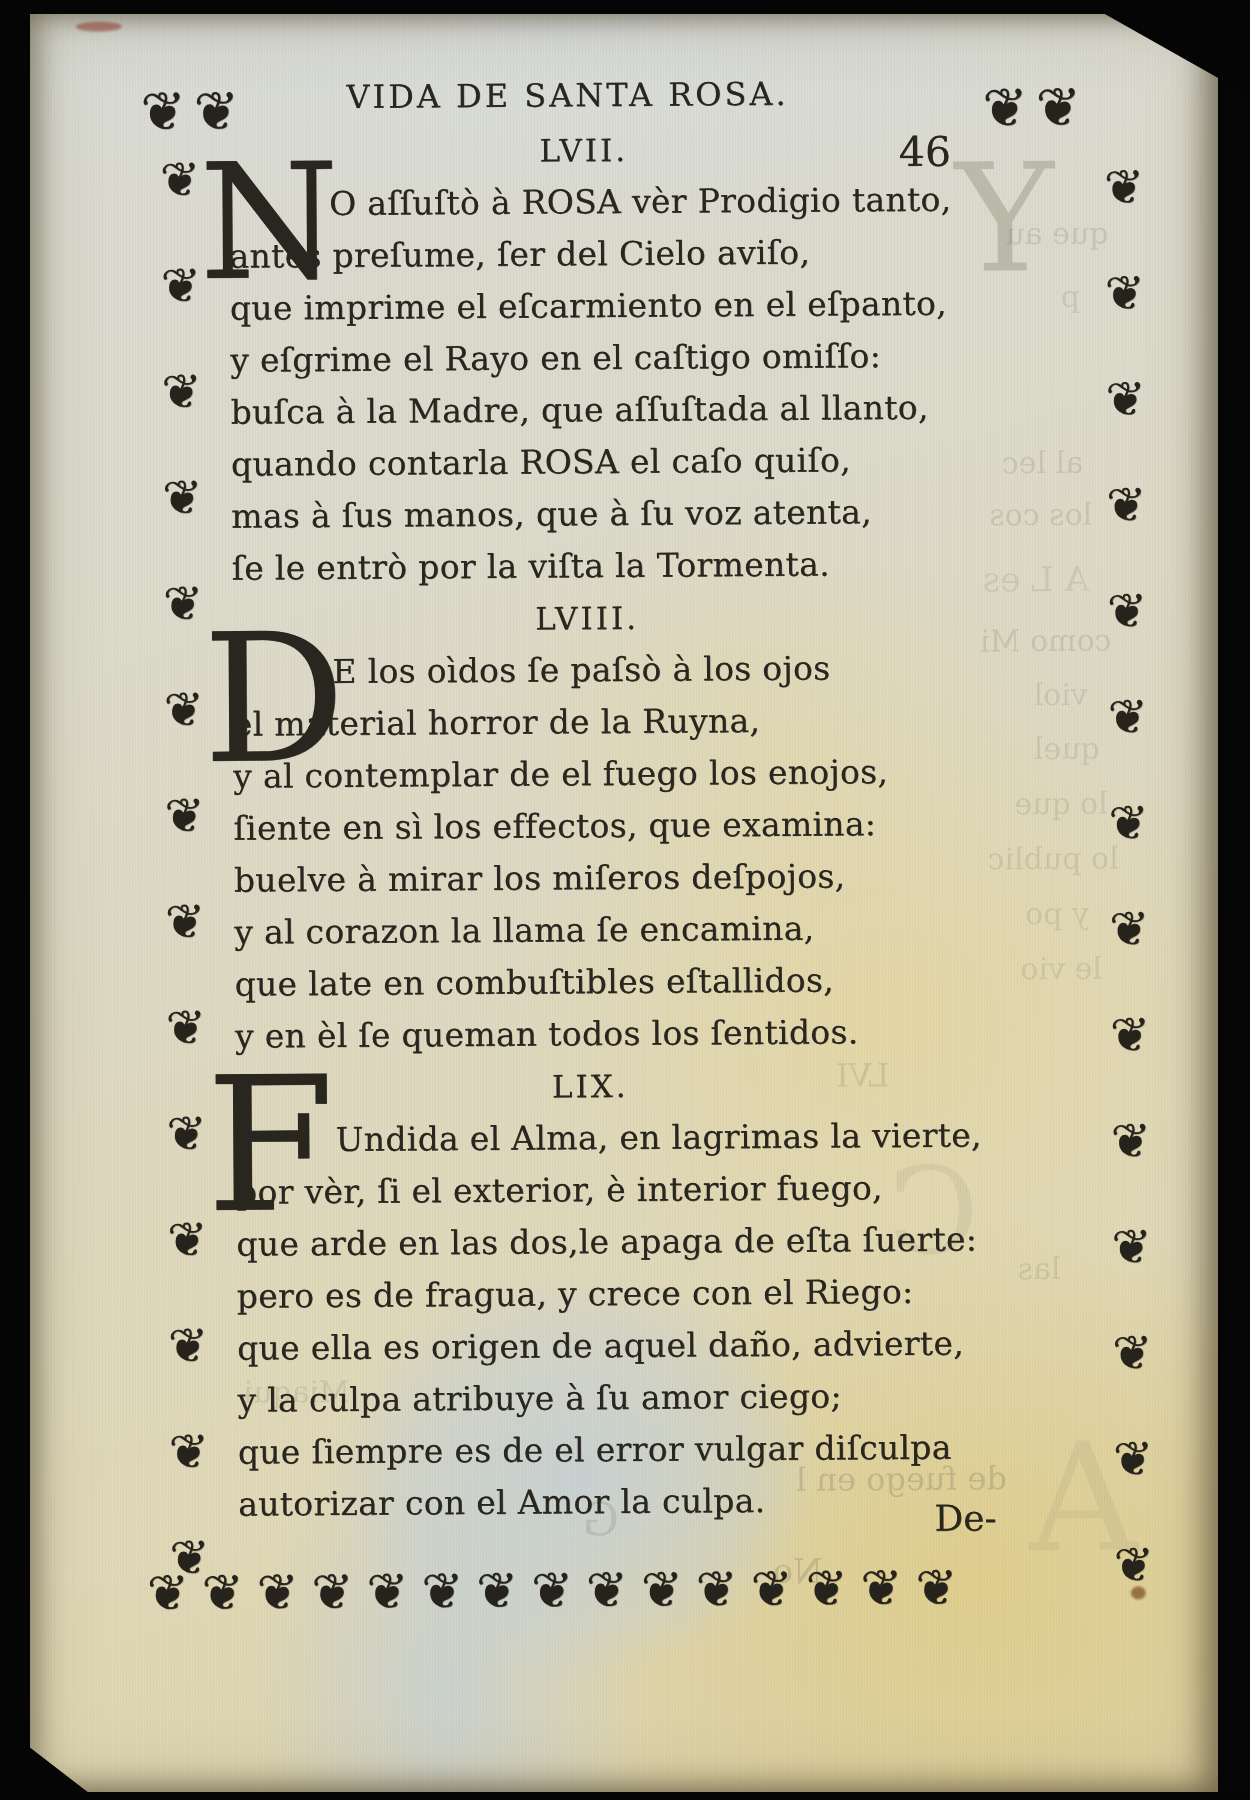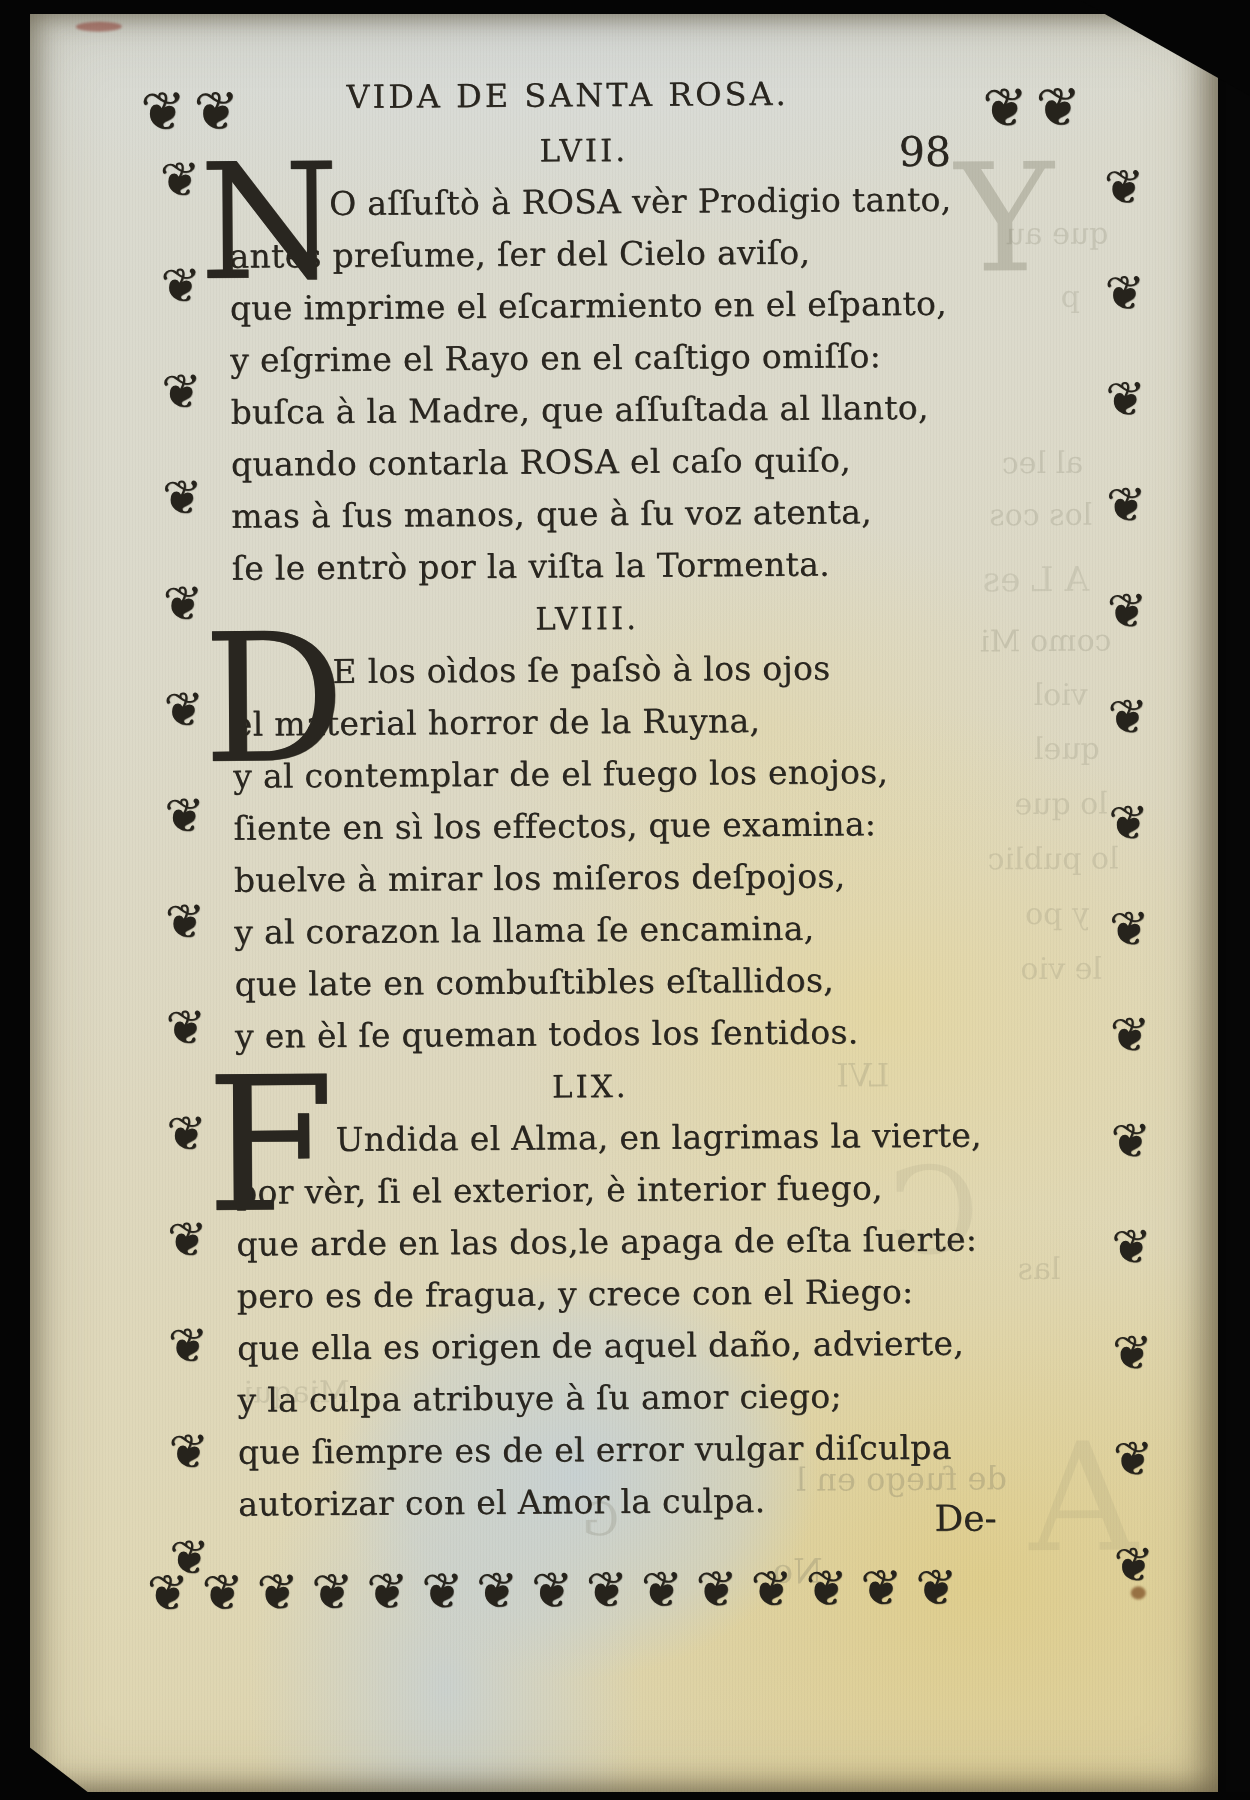--- a/index.html
+++ b/index.html
@@ -100,21 +100,21 @@
           <span class="mir" style="left: 738px; top: 1538px; font-size: 34px; opacity: 0.26;">No</span>
         </div>
 
       <div class="orn orn-head hl">❦❦</div>
       <div class="orn orn-head hr">❦❦</div>
       <div class="orn orn-col left">❦❦❦❦❦❦❦❦❦❦❦❦❦❦</div>
       <div class="orn orn-col right">❦❦❦❦❦❦❦❦❦❦❦❦❦❦</div>
       <div class="orn orn-row">❦❦❦❦❦❦❦❦❦❦❦❦❦❦❦</div>
 
       <div class="running-title ink">VIDA DE SANTA ROSA.</div>
-      <div class="page-number ink">98</div>
+      <div class="page-number ink">46</div>
 
       <div class="content ink" id="stanzas">
           <div class="stanza-heading">LVII.</div>
           <div class="stanza">
             <div class="dropcap dc1">N</div>
             <div class="line first">O aſſuſtò à ROSA vèr Prodigio tanto,</div>
             <div class="line">antes preſume, ſer del Cielo aviſo,</div>
             <div class="line">que imprime el eſcarmiento en el eſpanto,</div>
             <div class="line">y eſgrime el Rayo en el caſtigo omiſſo:</div>
             <div class="line">buſca à la Madre, que aſſuſtada al llanto,</div>

